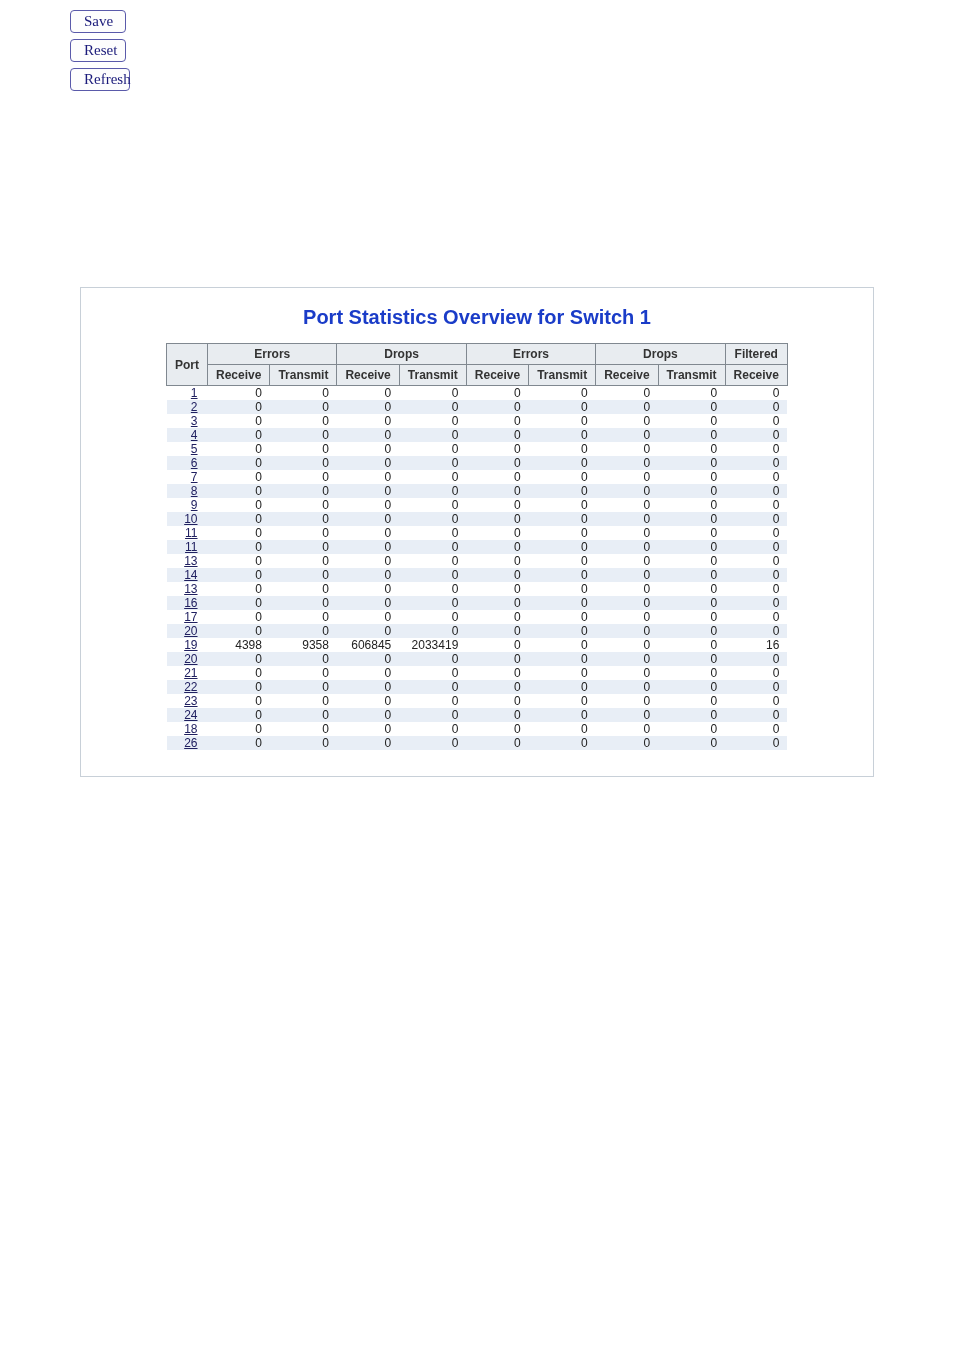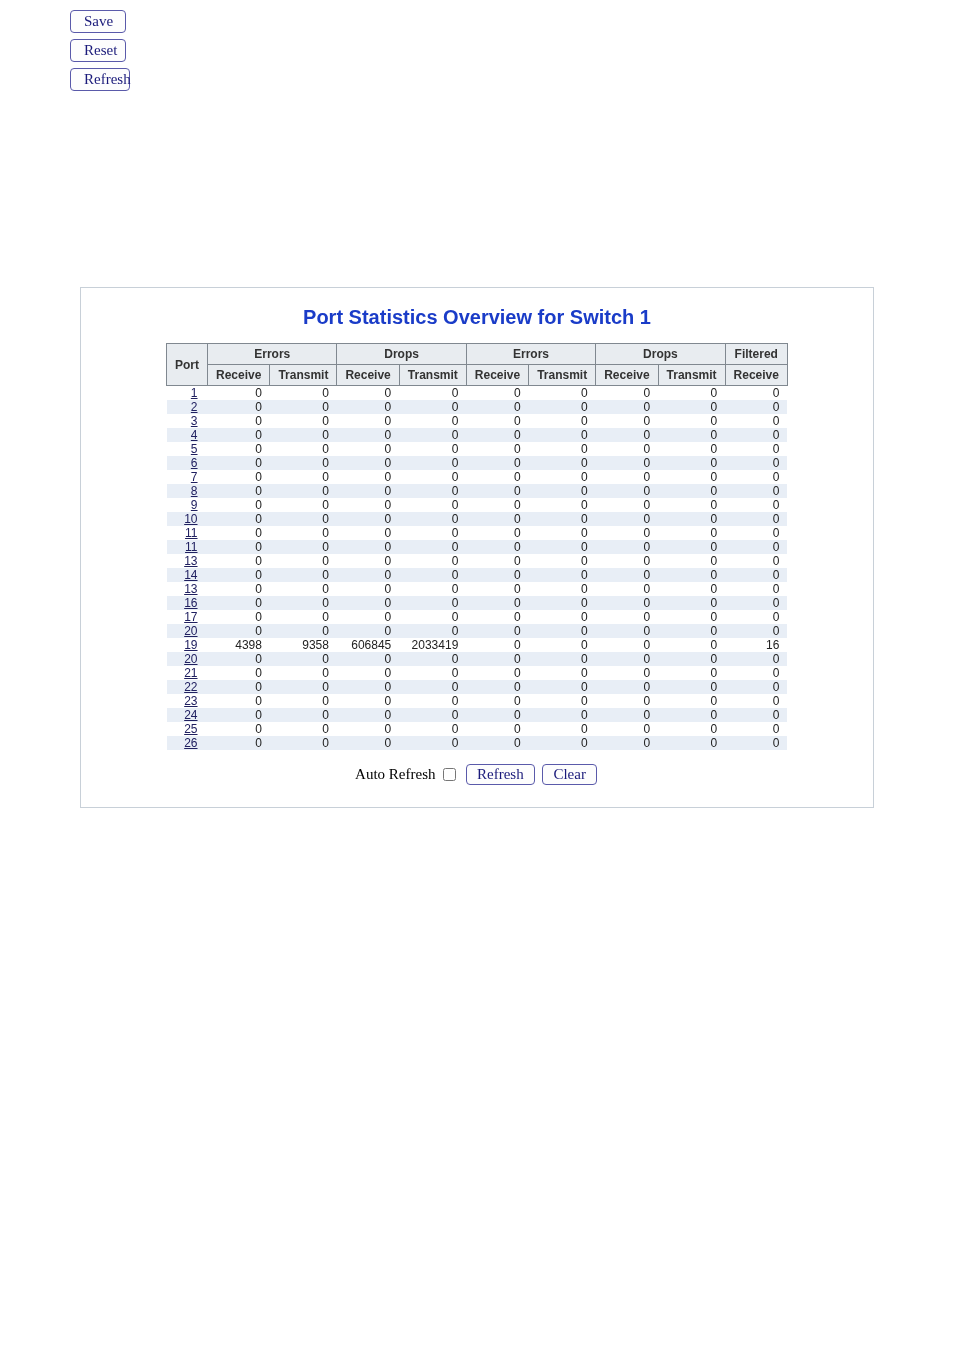--- a/index.html
+++ b/index.html
@@ -413,21 +413,21 @@
           <td>0</td>
           <td>0</td>
           <td>0</td>
           <td>0</td>
           <td>0</td>
           <td>0</td>
           <td>0</td>
           <td>0</td>
         </tr>
         <tr>
-          <td class="port"><a>25</a></td>
+          <td class="port"><a>18</a></td>
           <td>0</td>
           <td>0</td>
           <td>0</td>
           <td>0</td>
           <td>0</td>
           <td>0</td>
           <td>0</td>
           <td>0</td>
           <td>0</td>
         </tr>
@@ -439,19 +439,13 @@
           <td>0</td>
           <td>0</td>
           <td>0</td>
           <td>0</td>
           <td>0</td>
           <td>0</td>
         </tr>
       </tbody>
   </table>
 
-  <div class="footer-controls">
-    <span>Auto Refresh</span>
-    <input type="checkbox" style="">
-    <button class="inline-btn">Refresh</button>
-    <button class="inline-btn">Clear</button>
-  </div>
 </div>
 
 </body></html>

